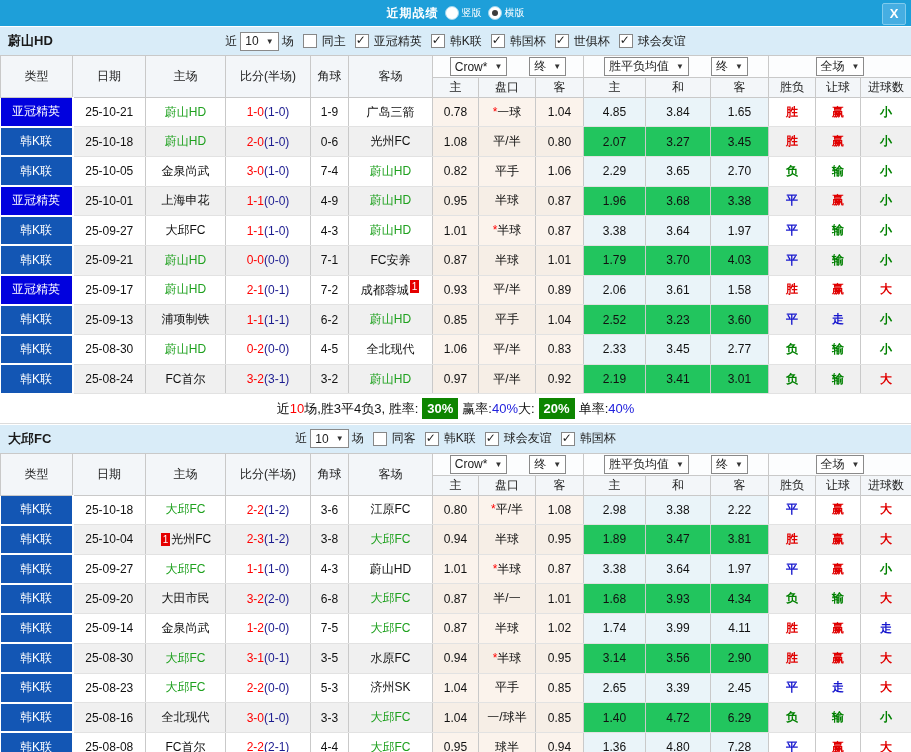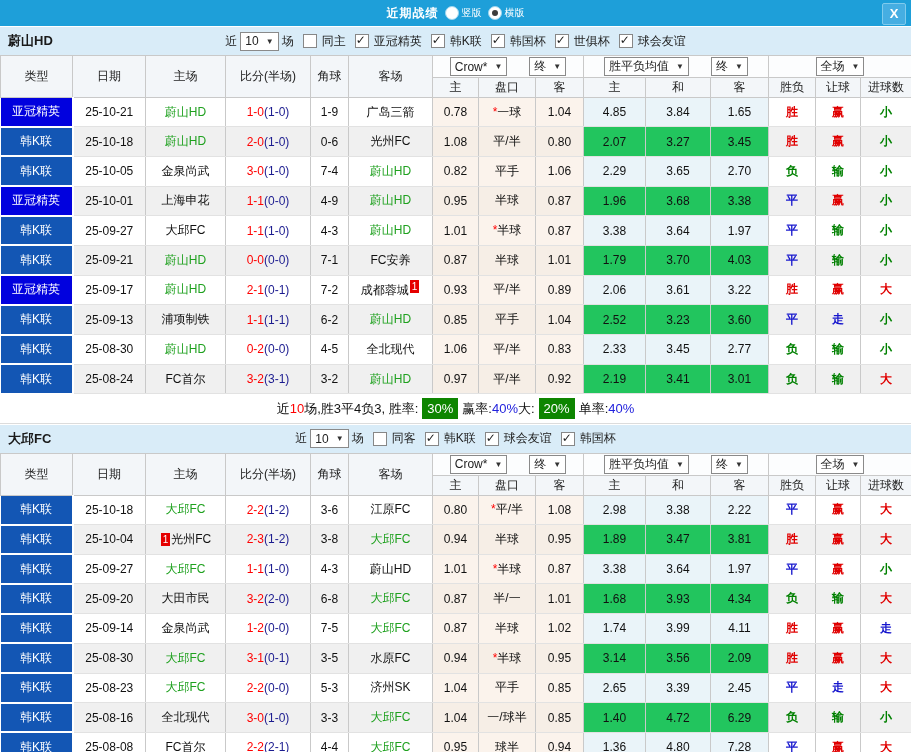--- a/index.html
+++ b/index.html
@@ -46,21 +46,21 @@
   td.res.r{color:var(--res-red);}
   td.res.b{color:var(--res-blue);}
   td.res.g{color:var(--res-green);}
   .numbadge{display:inline-block;background:var(--num-badge);color:#fff;font-size:10px;line-height:13px;padding:0 2px;margin:0 1px;}
   .numbadge.after{vertical-align:4px;}
   
   .summary{height:28px;display:flex;align-items:center;justify-content:center;background:#fff;
            border-bottom:1px solid #dcdcdc;font-size:13px;}
   .summary .seg-red{color:#ff0000;}
   .summary .seg-blue{color:var(--pct-blue);}
-  .summary .badge{background:var(--badge-bg);color:#fff;font-weight:normal;padding:3px 5px;margin:0 4px;}
+  .summary .badge{background:var(--badge-bg);color:#fff;font-weight:bold;padding:3px 5px;margin:0 4px;}
 </style>
 </head>
 <body>
 
 <div class="app">
 
   <div class="titlebar">
     <span class="title">近期战绩</span>
     <span class="radio">
       <span class="radio-dot"></span>
@@ -276,21 +276,21 @@
             <td>25-09-17</td>
             <td><span class="green-team">蔚山HD</span></td>
             <td><span class="ft">2-1</span><span class="ht">(0-1)</span></td>
             <td>7-2</td>
             <td><span>成都蓉城</span><span class="numbadge after">1</span></td>
             <td class="odds">0.93</td>
             <td class="odds"><span>平/半</span></td>
             <td class="odds">0.89</td>
             <td class="mean">2.06</td>
             <td class="mean">3.61</td>
-            <td class="mean">3.22</td>
+            <td class="mean">1.58</td>
             <td class="res r">胜</td>
             <td class="res r">赢</td>
             <td class="res r">大</td>
           </tr>
           <tr class="alt">
             <td class="type kl">韩K联</td>
             <td>25-09-13</td>
             <td><span>浦项制铁</span></td>
             <td><span class="ft">1-1</span><span class="ht">(1-1)</span></td>
             <td>6-2</td>
@@ -537,21 +537,21 @@
             <td>25-08-30</td>
             <td><span class="green-team">大邱FC</span></td>
             <td><span class="ft">3-1</span><span class="ht">(0-1)</span></td>
             <td>3-5</td>
             <td><span>水原FC</span></td>
             <td class="odds">0.94</td>
             <td class="odds"><span class="star">*</span><span>半球</span></td>
             <td class="odds">0.95</td>
             <td class="mean">3.14</td>
             <td class="mean">3.56</td>
-            <td class="mean">2.09</td>
+            <td class="mean">2.90</td>
             <td class="res r">胜</td>
             <td class="res r">赢</td>
             <td class="res r">大</td>
           </tr>
           <tr>
             <td class="type kl">韩K联</td>
             <td>25-08-23</td>
             <td><span class="green-team">大邱FC</span></td>
             <td><span class="ft">2-2</span><span class="ht">(0-0)</span></td>
             <td>5-3</td>

